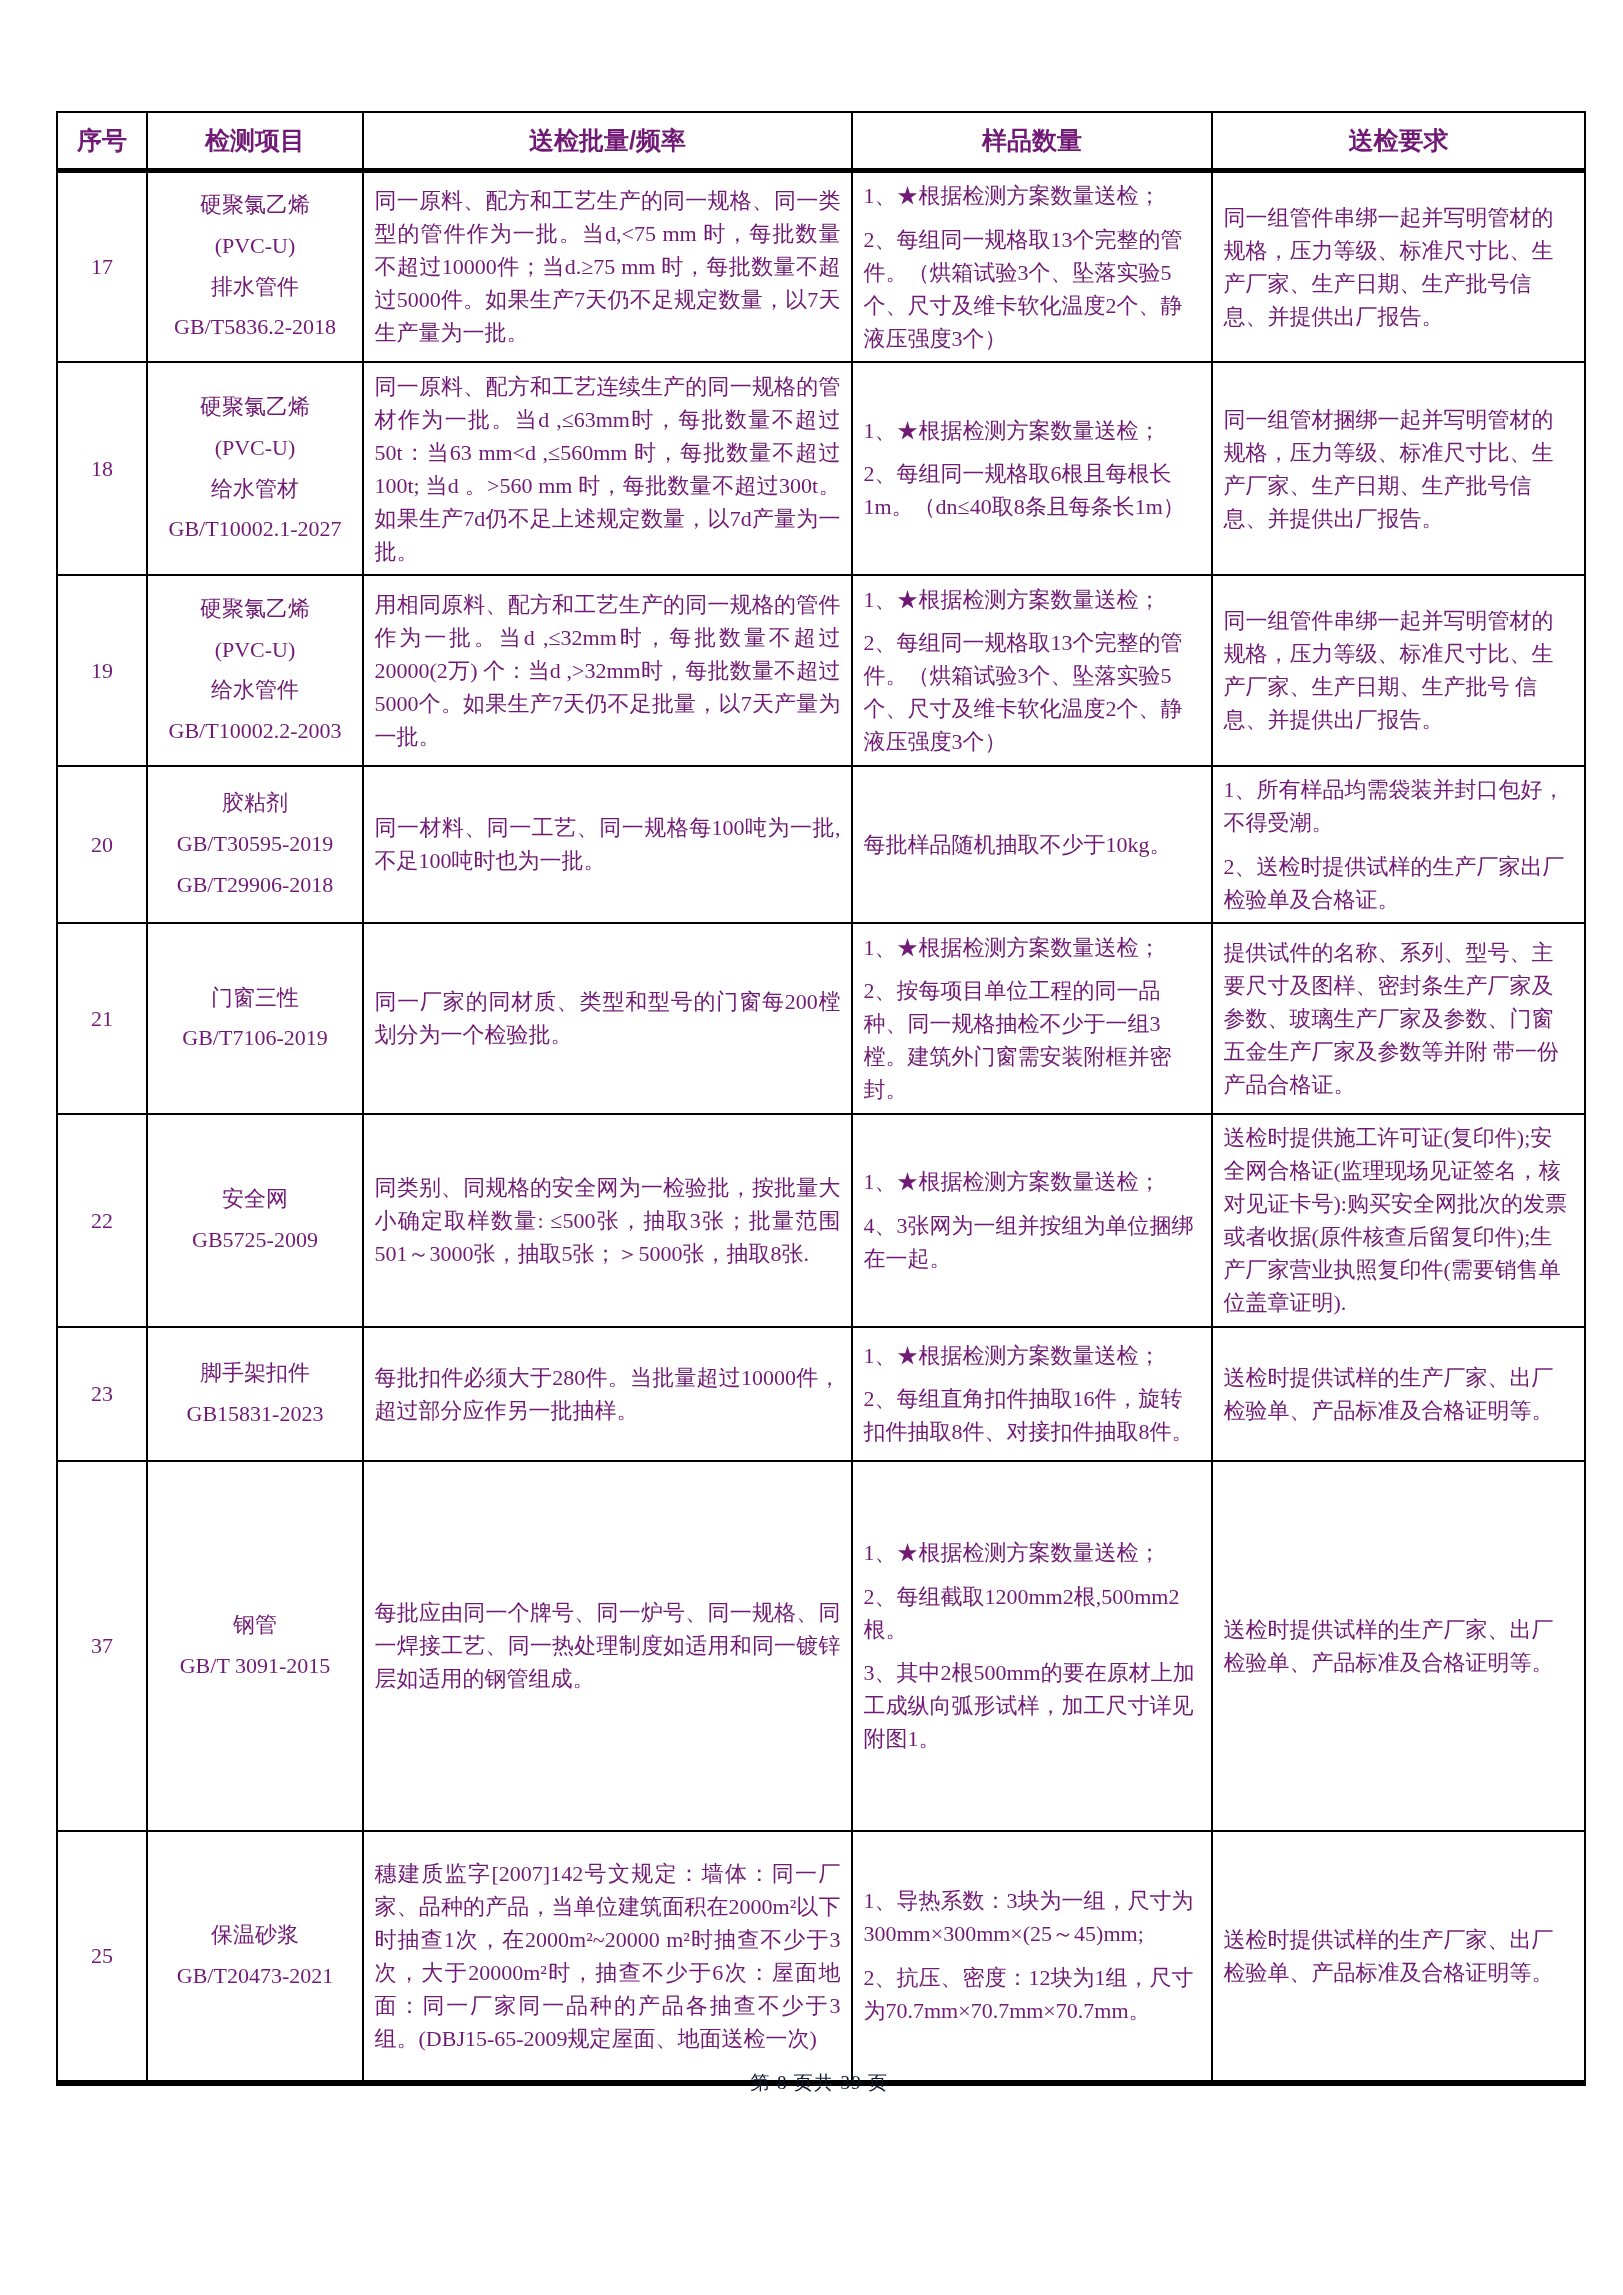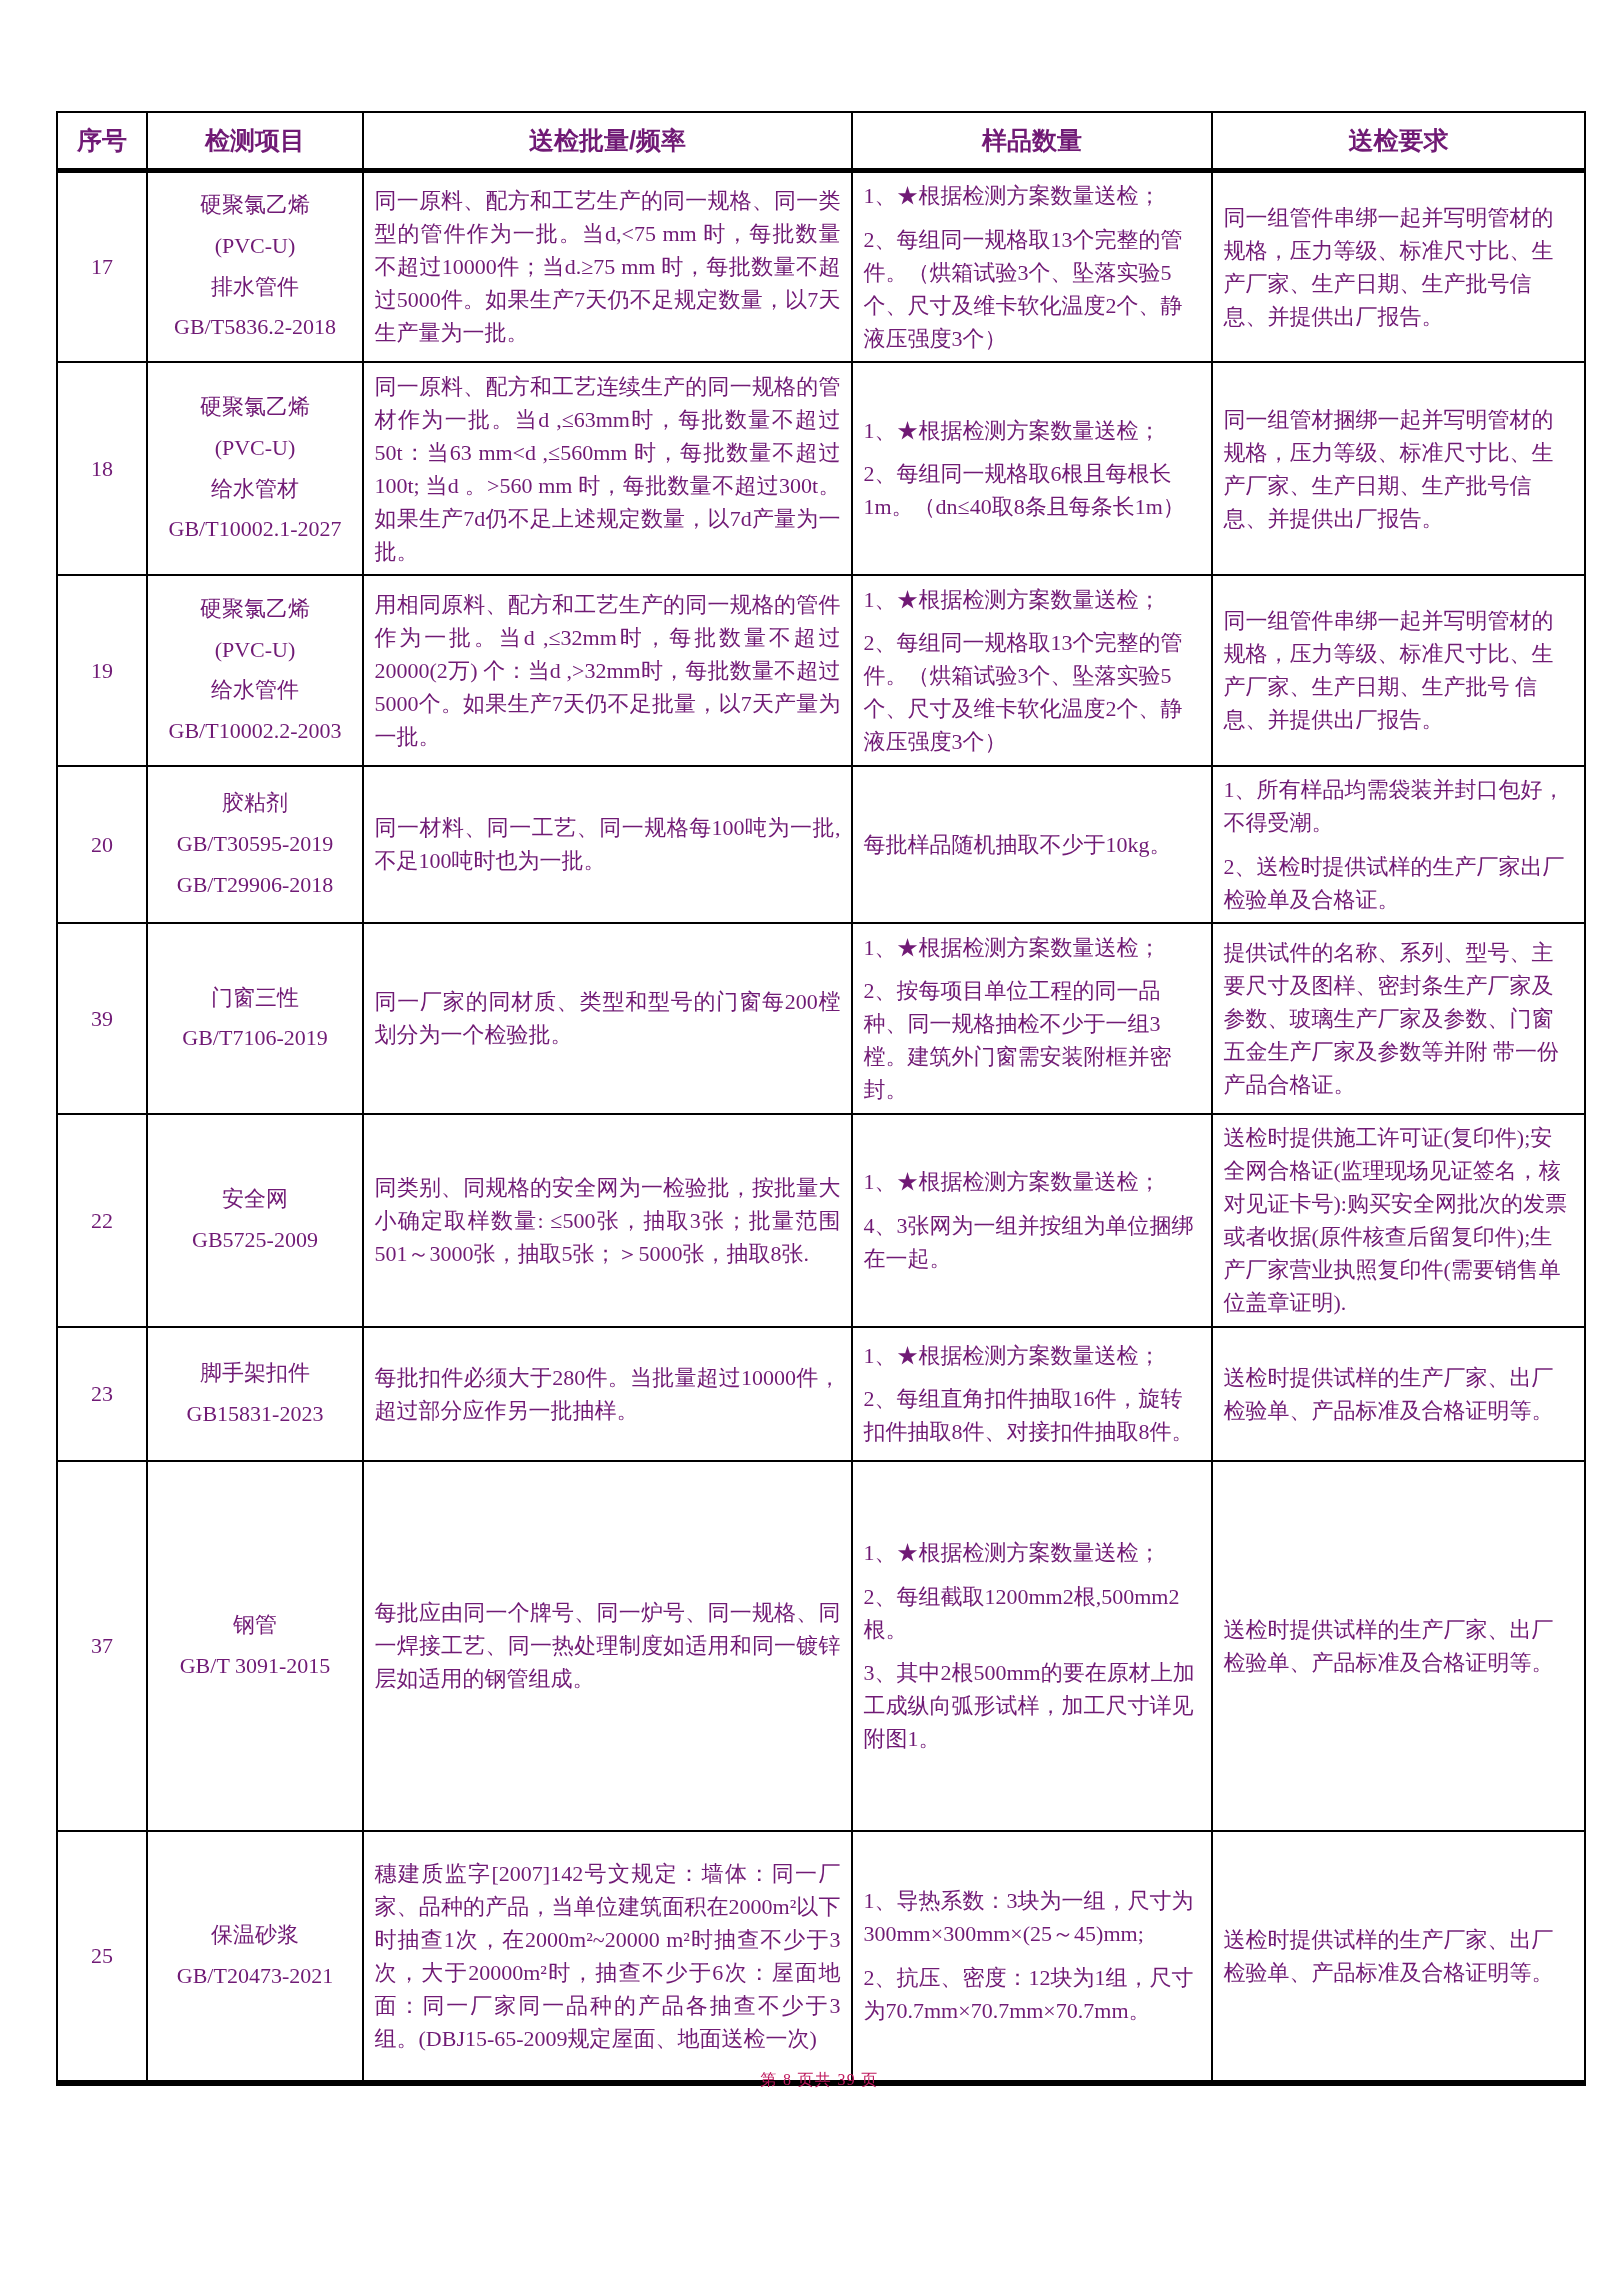--- a/index.html
+++ b/index.html
@@ -66,23 +66,23 @@
   }
   .para:last-child {
     margin-bottom: 0;
   }
   .page-footer {
     position: absolute;
     left: 56px;
     width: 1527px;
     top: 2070px;
     text-align: center;
-    font-size: 16px;
+    font-size: 19px;
     letter-spacing: 1.3px;
-    color: #be185d;
+    color: #0f172a;
   }
 </style>
 </head>
 <body>
 
 <table class="doc-table">
   <colgroup>
     <col style="width:90px">
     <col style="width:216px">
     <col style="width:489px">
@@ -168,21 +168,21 @@
         </td>
         <td class="c-sample">
           <div class="para">每批样品随机抽取不少于10kg。</div>
         </td>
         <td class="c-req">
           <div class="para">1、所有样品均需袋装并封口包好，不得受潮。</div>
           <div class="para">2、送检时提供试样的生产厂家出厂检验单及合格证。</div>
         </td>
       </tr>
       <tr style="height: 154px;">
-        <td class="c-no">39</td>
+        <td class="c-no">21</td>
         <td class="c-item">
           <div class="item-line">门窗三性</div>
           <div class="item-line">GB/T7106-2019</div>
         </td>
         <td class="c-batch">
           <div class="para">同一厂家的同材质、类型和型号的门窗每200樘划分为一个检验批。</div>
         </td>
         <td class="c-sample">
           <div class="para">1、★根据检测方案数量送检；</div>
           <div class="para">2、按每项目单位工程的同一品种、同一规格抽检不少于一组3樘。建筑外门窗需安装附框并密封。</div>

